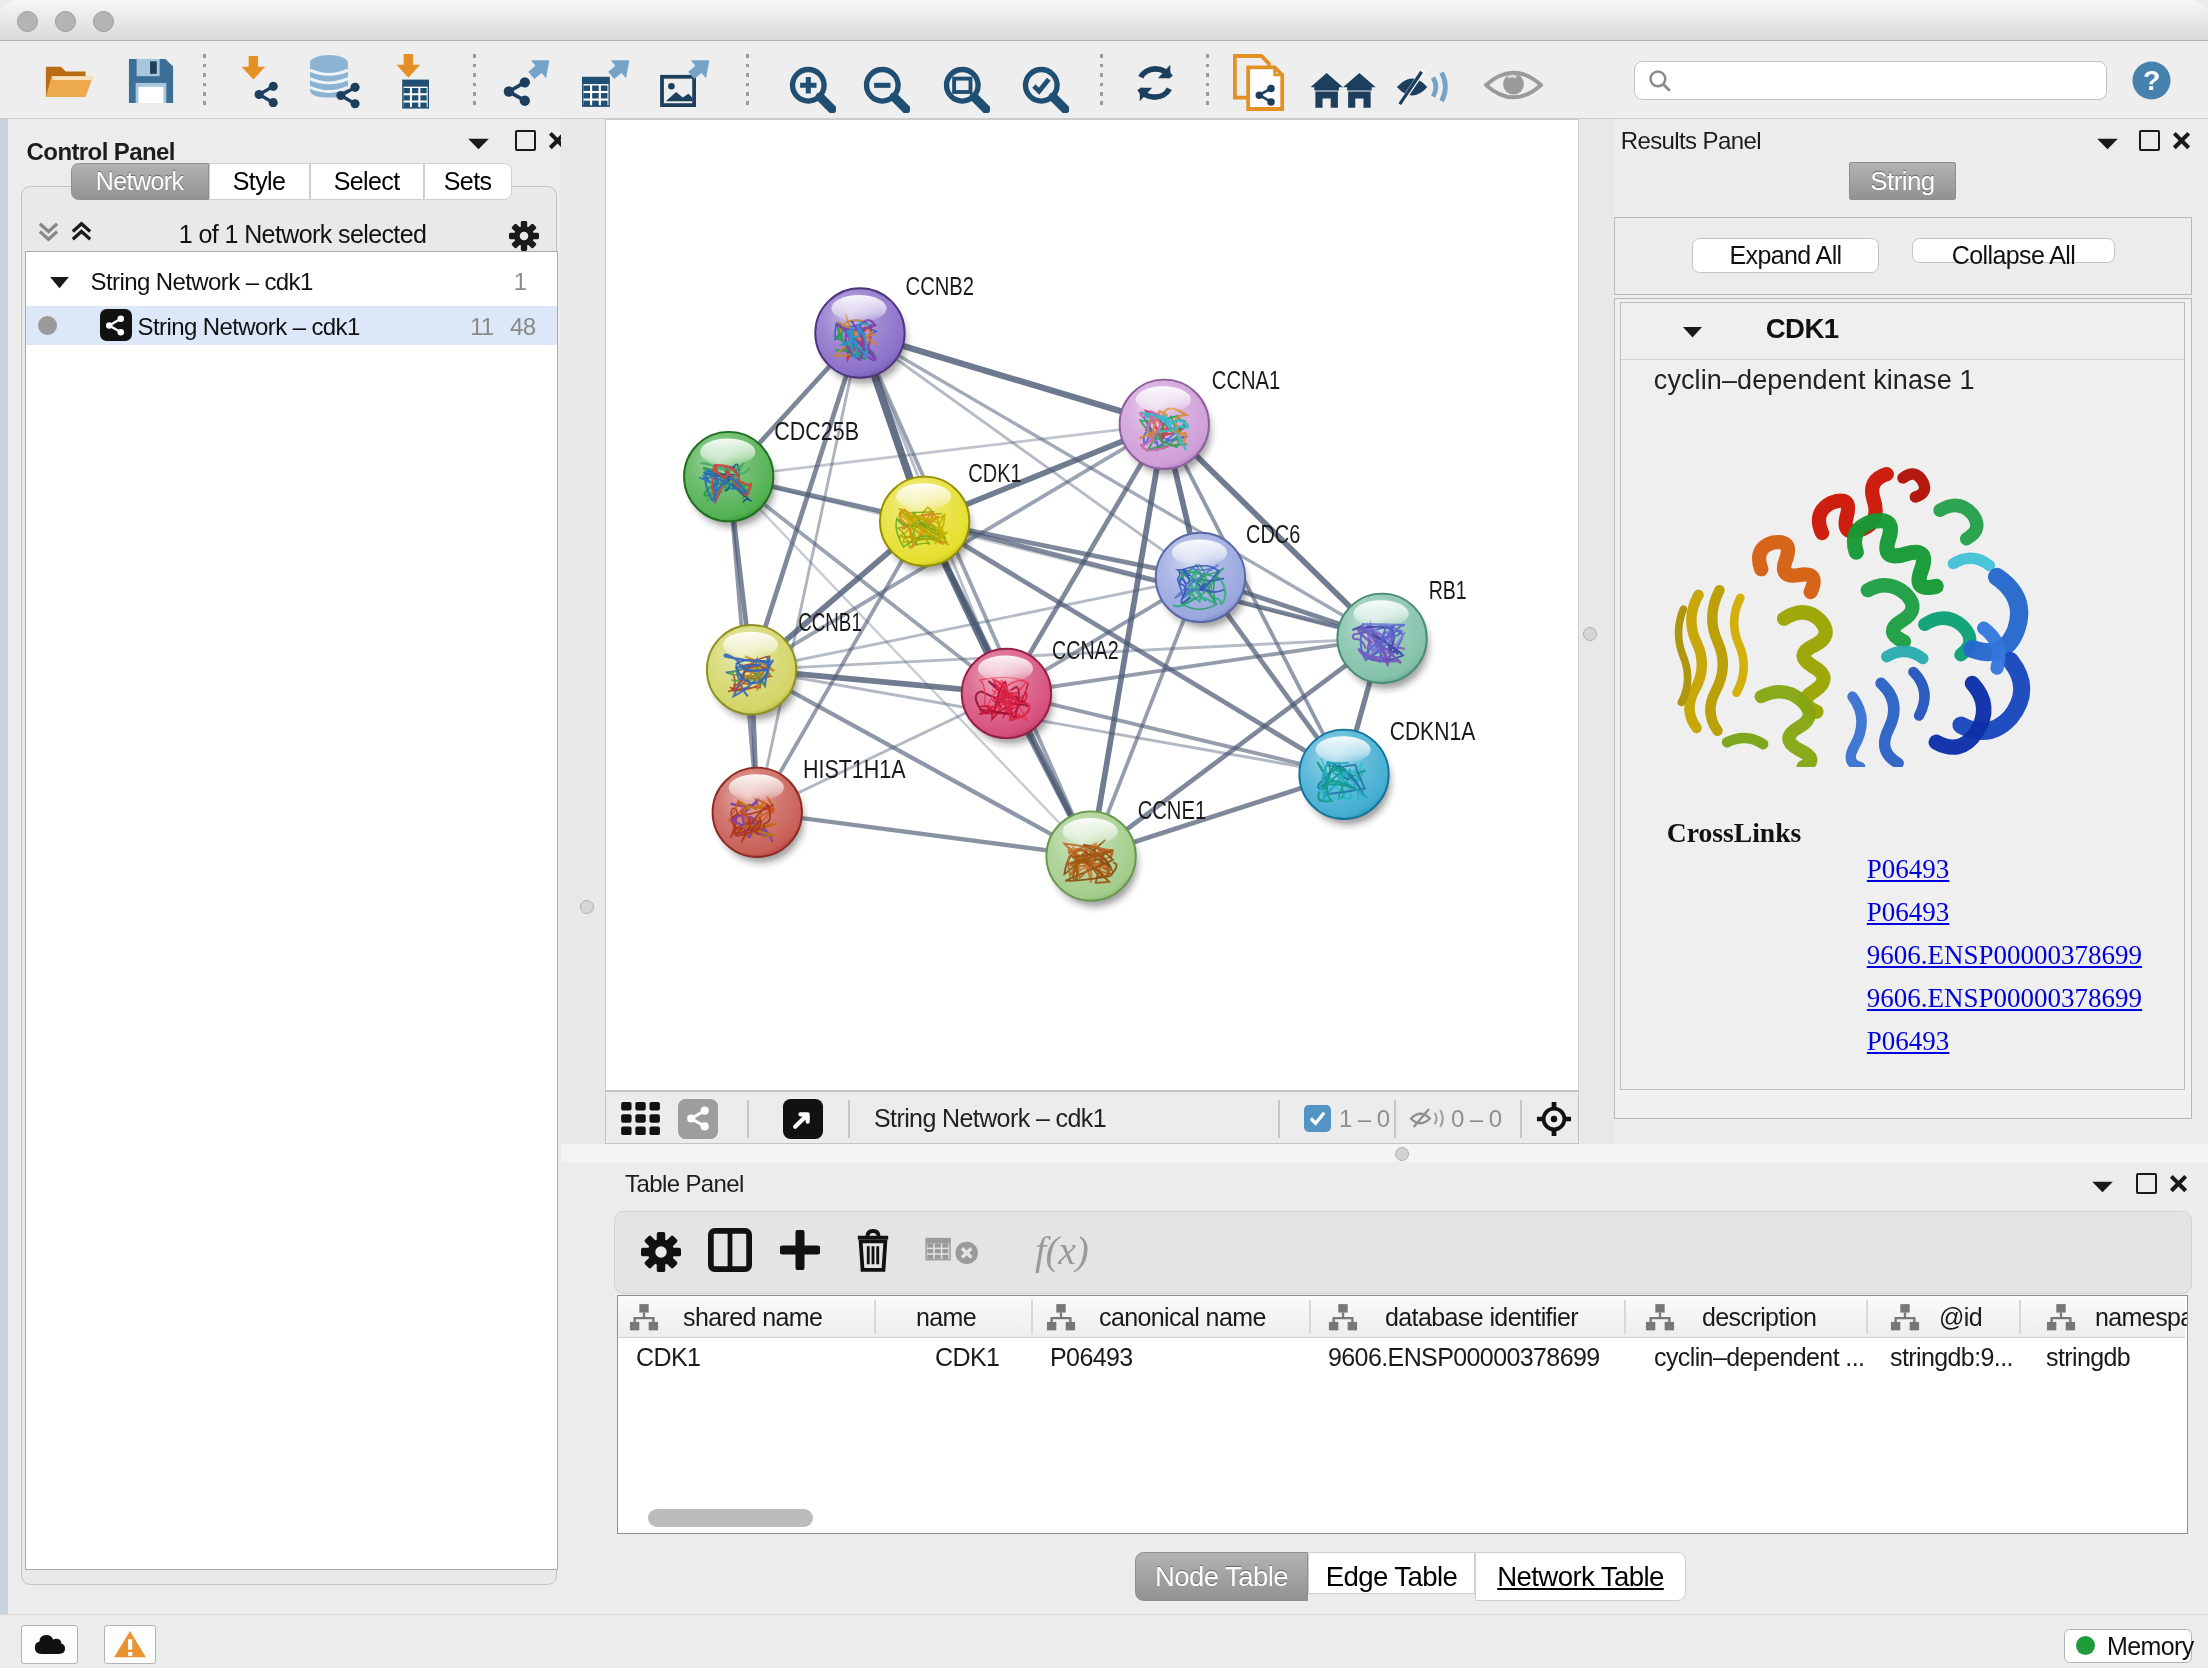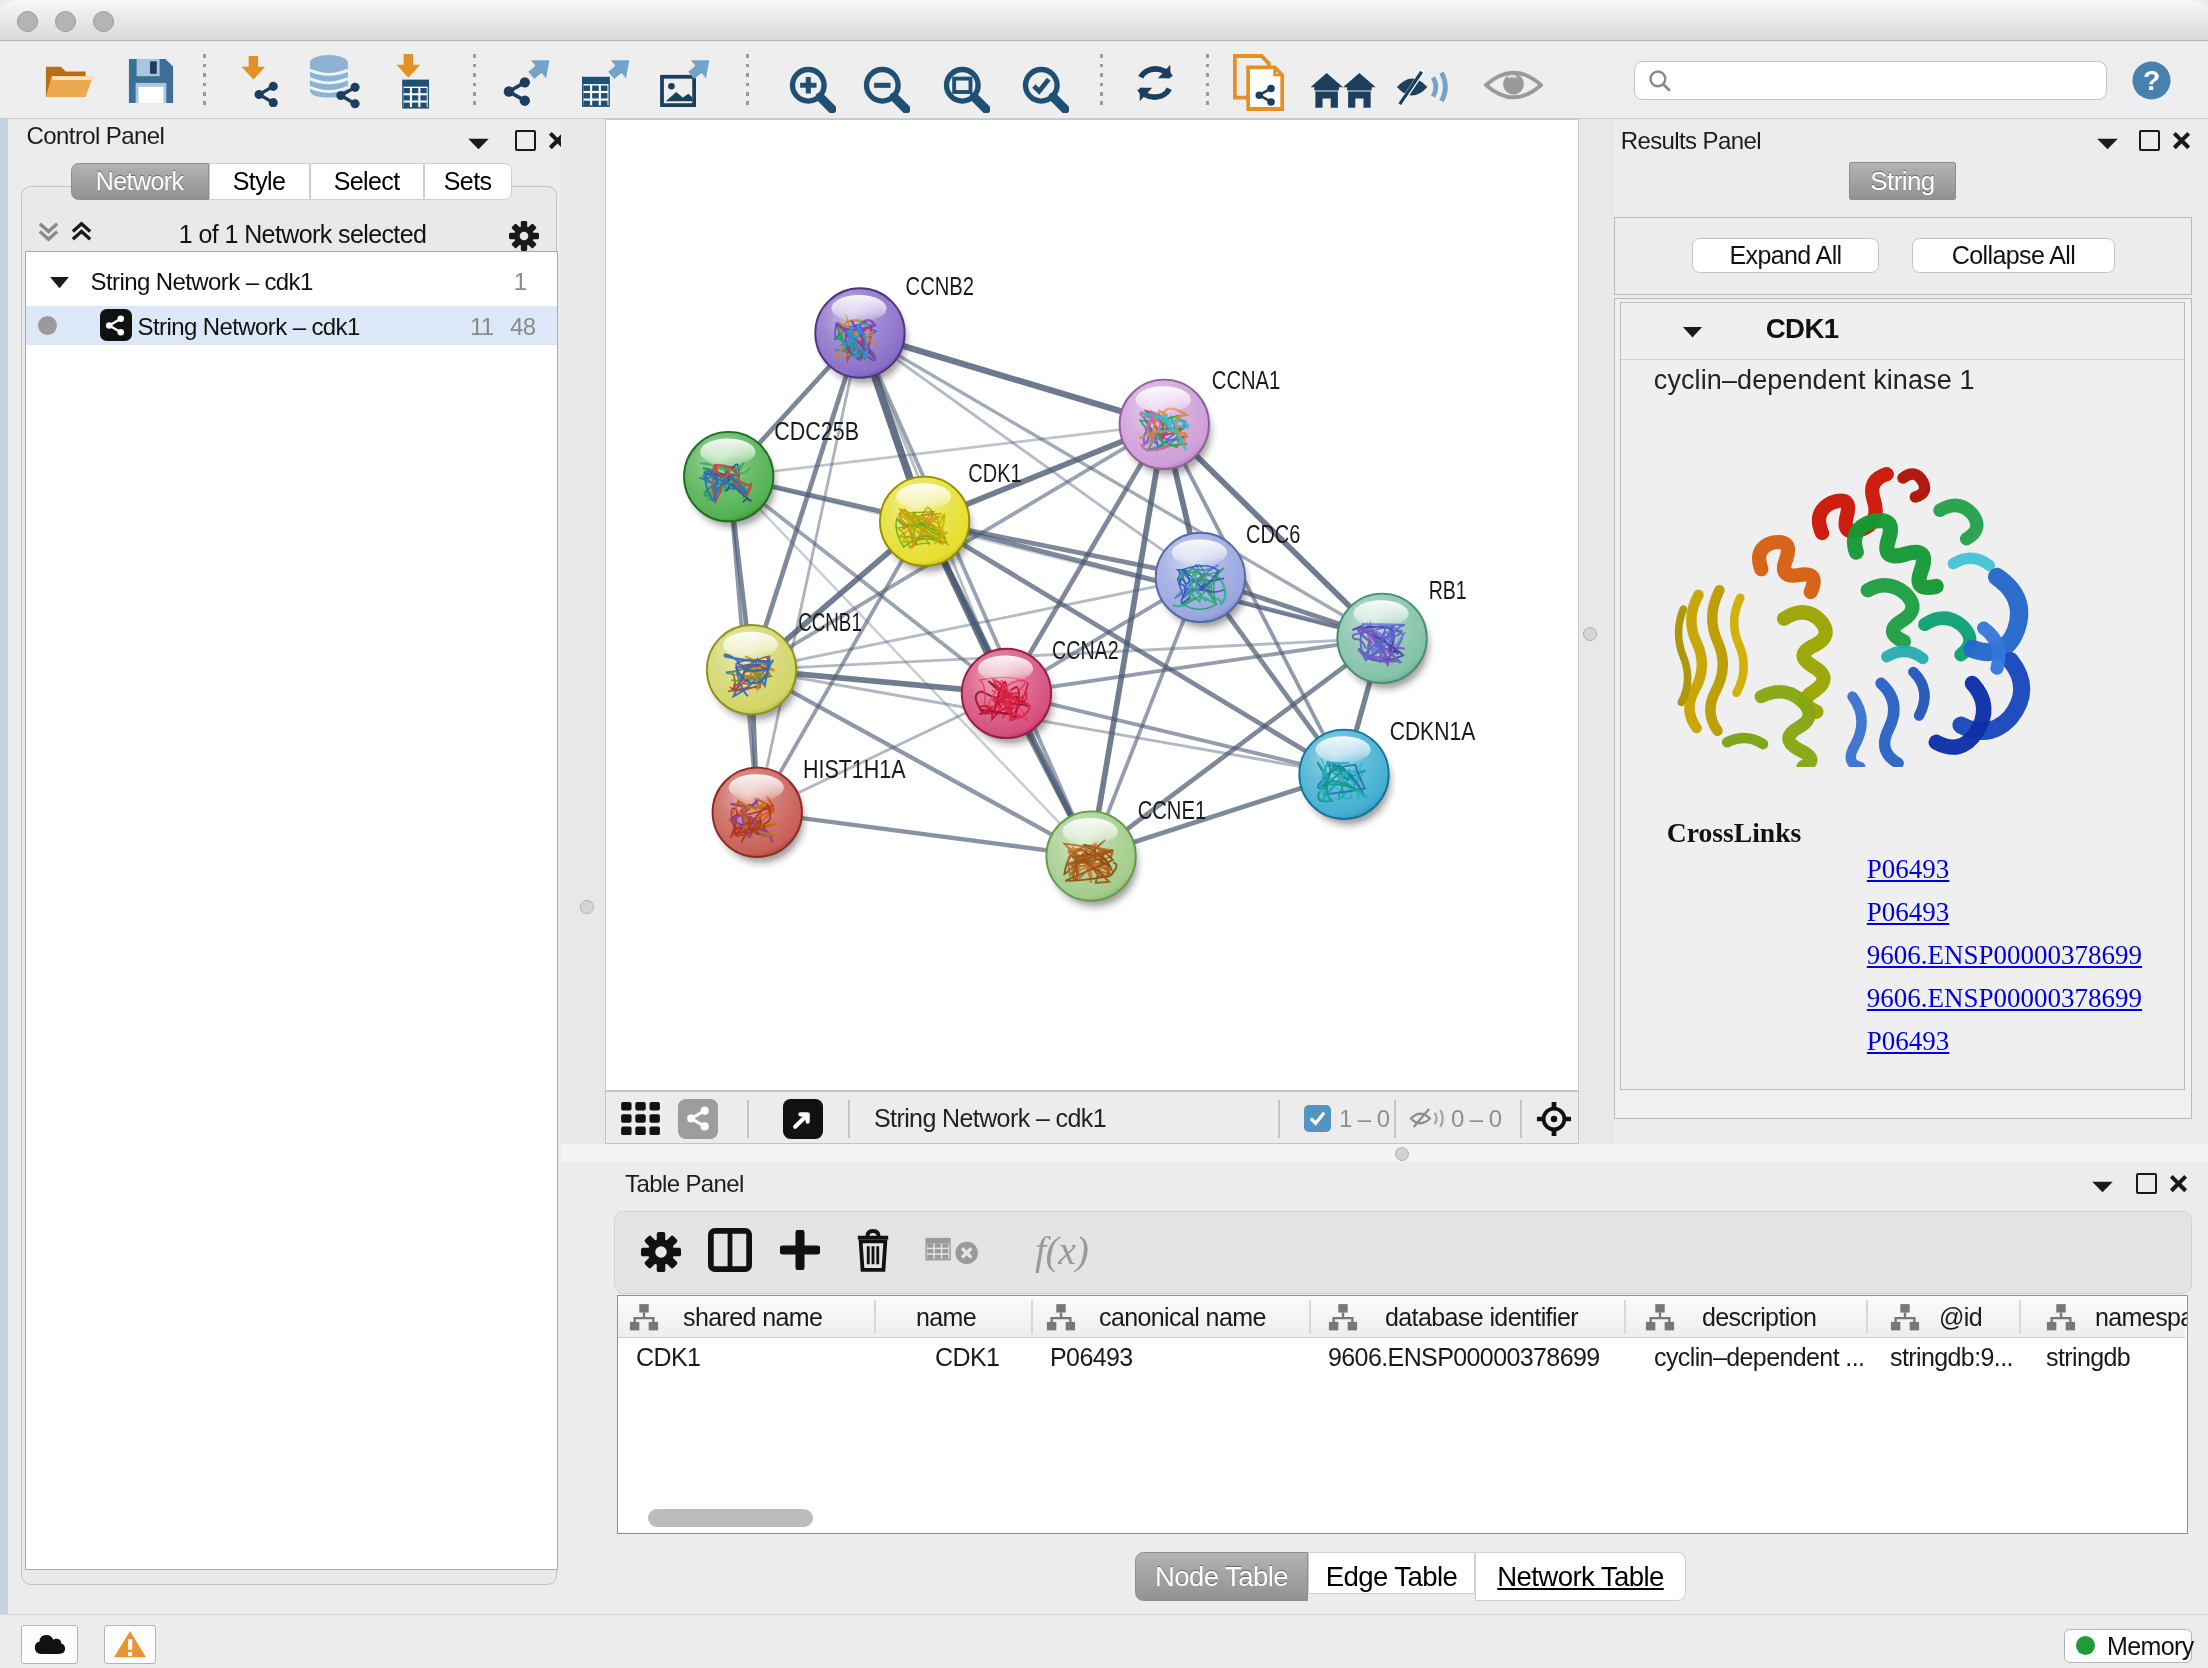--- a/index.html
+++ b/index.html
@@ -188,21 +188,21 @@
         <line x1="14.6" y1="14.6" x2="20" y2="20" stroke="#8a8a8a" stroke-width="2.4"></line>
       </svg>
   </div>
   <svg class="abs" style="left:2132px;top:18px" width="39" height="39" viewBox="0 0 41 41">
       <circle cx="20.5" cy="20.5" r="20" fill="#4682ad"></circle>
       <text x="20.5" y="30" font-size="30" font-weight="bold" fill="#fff" text-anchor="middle" font-family="Liberation Sans">?</text>
     </svg>
 </div>
 
 <div class="abs" style="left:7.6px;top:119px;width:554px;height:1495px;background:#ececec;">
-  <div class="ptitle abs" style="left:19px;top:3px;">Control Panel</div>
+  <div class="ptitle abs" style="left:19px;top:19px;font-weight:bold;">Control Panel</div>
   <svg class="abs" style="left:458px;top:17px" width="25" height="15" viewBox="0 0 26 16">
       <path d="M2 3 L24 3 L13 14 Z" fill="#1a1a1a"></path>
     </svg>
   <div class="abs" style="left:507px;top:10.5px;width:21px;height:21px;border:2.9px solid #1a1a1a;border-radius:1.9px;"></div>
   <svg class="abs" style="left:538px;top:9.5px" width="23" height="23" viewBox="0 0 24 24">
       <path d="M3 6 L6 3 L12 9 L18 3 L21 6 L15 12 L21 18 L18 21 L12 15 L6 21 L3 18 L9 12 Z" fill="#1a1a1a"></path>
     </svg>
 
   <div class="abs" style="left:13.3px;top:67px;width:536px;height:1399px;background:#e9e9e9;border:1.9px solid #c2c2c2;border-radius:9.5px;"></div>
 
@@ -620,21 +620,21 @@
     </svg>
   <div class="abs" style="left:525px;top:10.5px;width:21px;height:21px;border:2.9px solid #1a1a1a;border-radius:1.9px;"></div>
   <svg class="abs" style="left:556px;top:9.5px" width="23" height="23" viewBox="0 0 24 24">
       <path d="M3 6 L6 3 L12 9 L18 3 L21 6 L15 12 L21 18 L18 21 L12 15 L6 21 L3 18 L9 12 Z" fill="#1a1a1a"></path>
     </svg>
 
   <div class="abs graytab" style="left:235px;top:43px;width:107px;height:38px;border-radius:2px;border:1px solid #8e8e8e;font-size:26px;text-align:center;line-height:36px;text-shadow:0 -1px 1px rgba(0,0,0,0.4);">String</div>
 
   <div class="abs" style="left:0px;top:98px;width:578px;height:78px;border:1.9px solid #b9b9b9;background:#ececec;">
     <div class="abs wbtn" style="left:77px;top:20px;width:187px;height:35px;line-height:33px;">Expand All</div>
-    <div class="abs wbtn" style="left:297px;top:20px;width:203px;height:35px;line-height:33px;">Collapse All</div>
+    <div class="abs wbtn" style="left:297px;top:20px;width:203px;height:25px;line-height:33px;">Collapse All</div>
   </div>
 
   <div class="abs" style="left:0px;top:179px;width:578px;height:821px;border:1.9px solid #b9b9b9;background:#f0f0f0;">
     <div class="abs" style="left:4.8px;top:2.9px;width:565px;height:788px;border:1.9px solid #bdbdbd;background:#efefef;">
       <div class="abs" style="left:0;top:0;width:100%;height:57px;border-bottom:1.9px solid #cfcfcf;">
         <svg class="abs" style="left:61px;top:22px" width="21" height="14.3" viewBox="0 0 22 15">
             <path d="M1 2 L21 2 L11 13 Z" fill="#1a1a1a"></path>
           </svg>
         <div class="abs" style="left:145px;top:10.5px;font-size:27.6px;font-weight:bold;color:#111;">CDK1</div>
       </div>

